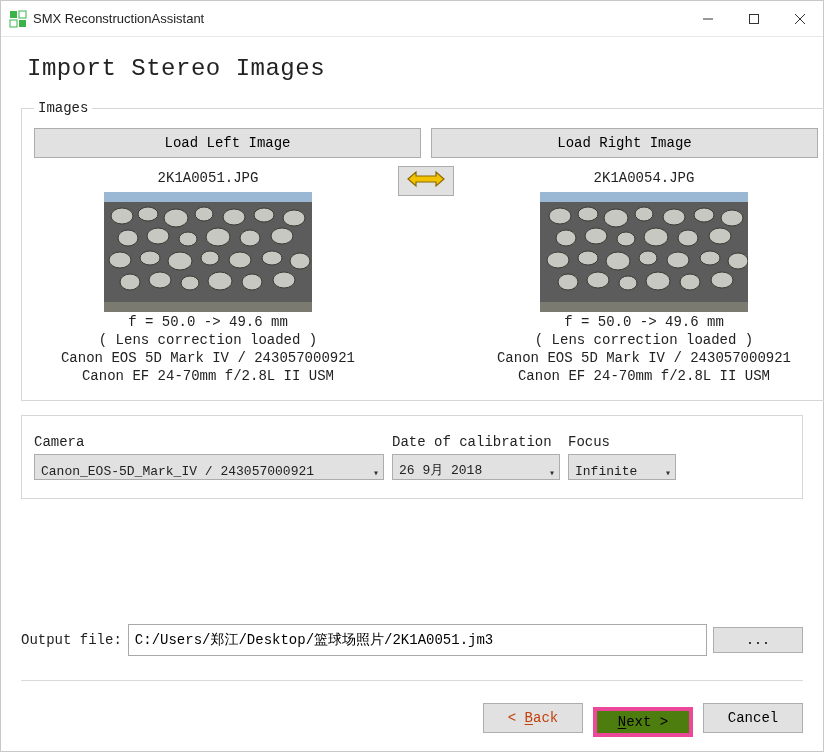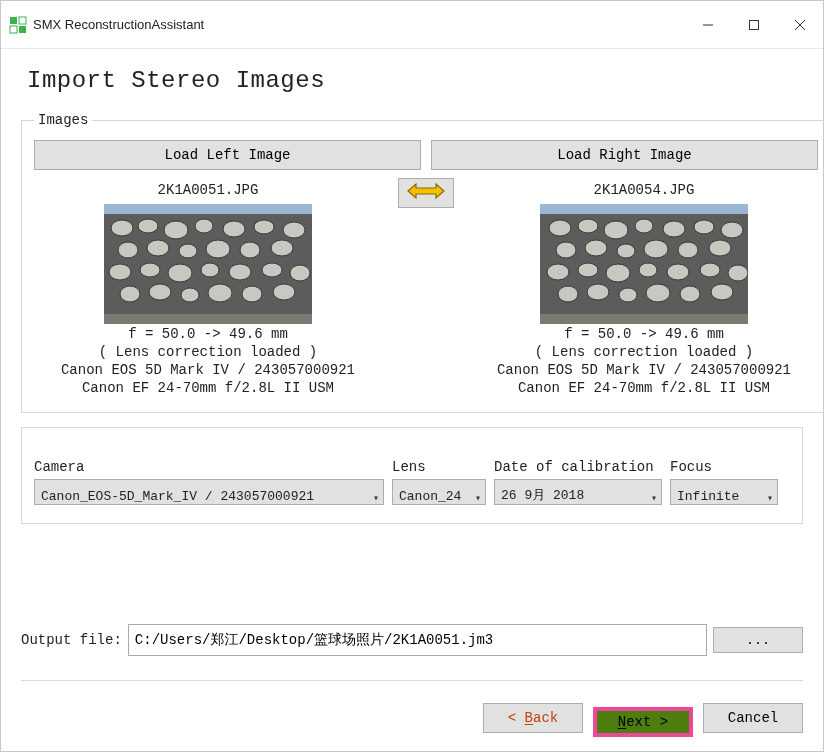--- a/index.html
+++ b/index.html
@@ -12,21 +12,21 @@
   }
   .window {
     width: 824px;
     height: 752px;
     border: 1px solid #c8c8c8;
     display: flex;
     flex-direction: column;
     background: #fff;
   }
   .titlebar {
-    height: 48px;
+    height: 36px;
     display: flex;
     align-items: center;
     border-bottom: 1px solid #e8e8e8;
     padding: 0 0 0 8px;
   }
   .titlebar .logo {
     width: 18px; height: 18px;
     display: inline-block;
     margin-right: 6px;
   }
@@ -325,32 +325,26 @@
             </g>
           </svg>
           <div class="info-line">f = 50.0 -&gt; 49.6 mm</div>
           <div class="info-line">( Lens correction loaded )</div>
           <div class="info-line">Canon EOS 5D Mark IV / 243057000921</div>
           <div class="info-line">Canon EF 24-70mm f/2.8L II USM</div>
         </div>
       </div>
     </fieldset>
 
-    <fieldset style="padding:23px 12px 14px 12px;">
+    <fieldset style="padding:10px 12px 14px 12px;">
       <div class="cal-row">
         <div class="cal-field" style="width:350px">
           <label>Camera</label>
           <div class="combo">
             <span>Canon_EOS-5D_Mark_IV / 243057000921</span>
-          </div>
-        </div>
-        <div class="cal-field" style="width:94px">
-          <label>Lens</label>
-          <div class="combo">
-            <span>Canon_24</span>
           </div>
         </div>
         <div class="cal-field" style="width:168px">
           <label>Date of calibration</label>
           <div class="combo">
             <span>26 9月 2018</span>
           </div>
         </div>
         <div class="cal-field" style="width:108px">
           <label>Focus</label>

